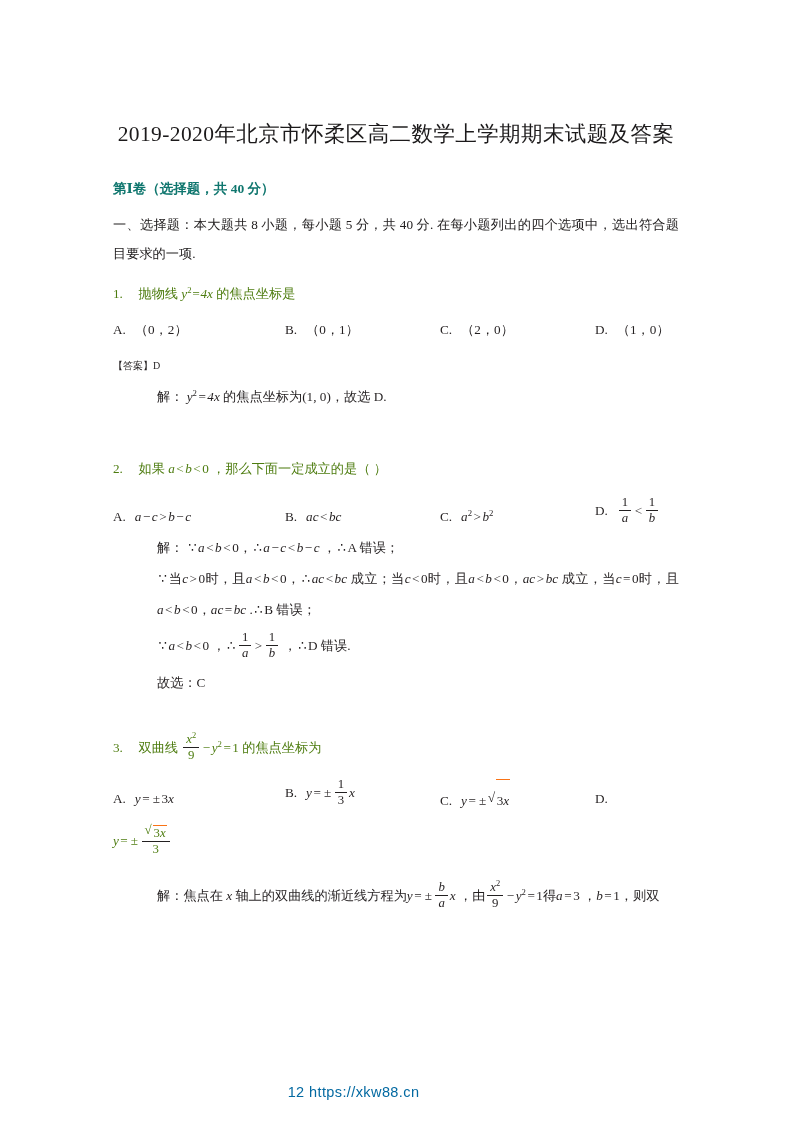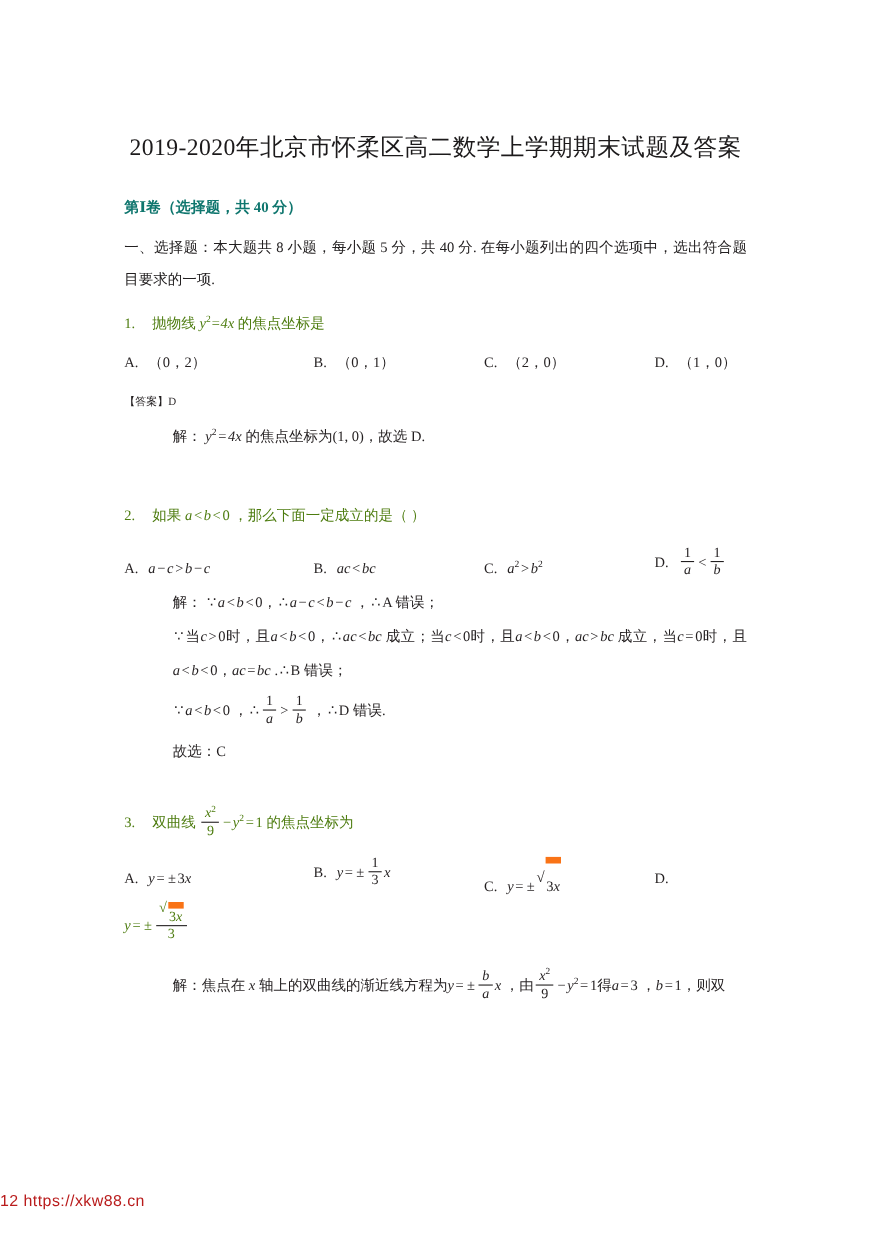--- a/index.html
+++ b/index.html
@@ -124,34 +124,35 @@
     padding-top: 1px;
   }
   .sqrt::before {
     content: "\221A";
     position: absolute;
     left: 0;
     top: -1px;
     font-size: 1.02em;
   }
   .sqrt > .rad {
-    border-top: 6px solid #f97316;
+    border-top: 1px solid #f97316;
     padding: 0 1px 0 1px;
     display: inline-block;
   }
 
   
   .footer {
     position: absolute;
     left: 0;
     top: 1068px;
     width: 707px;
+    text-align: center;
     font-family: "Liberation Sans", "DejaVu Sans", sans-serif;
     font-size: 14.5px;
-    color: #b91c1c;
+    color: #0369a1;
     letter-spacing: 0.4px;
   }
 </style>
 </head>
 <body>
 
 <div class="page">
   <div class="content">
 
     <div class="doc-title">2019-2020年北京市怀柔区高二数学上学期期末试题及答案</div>

